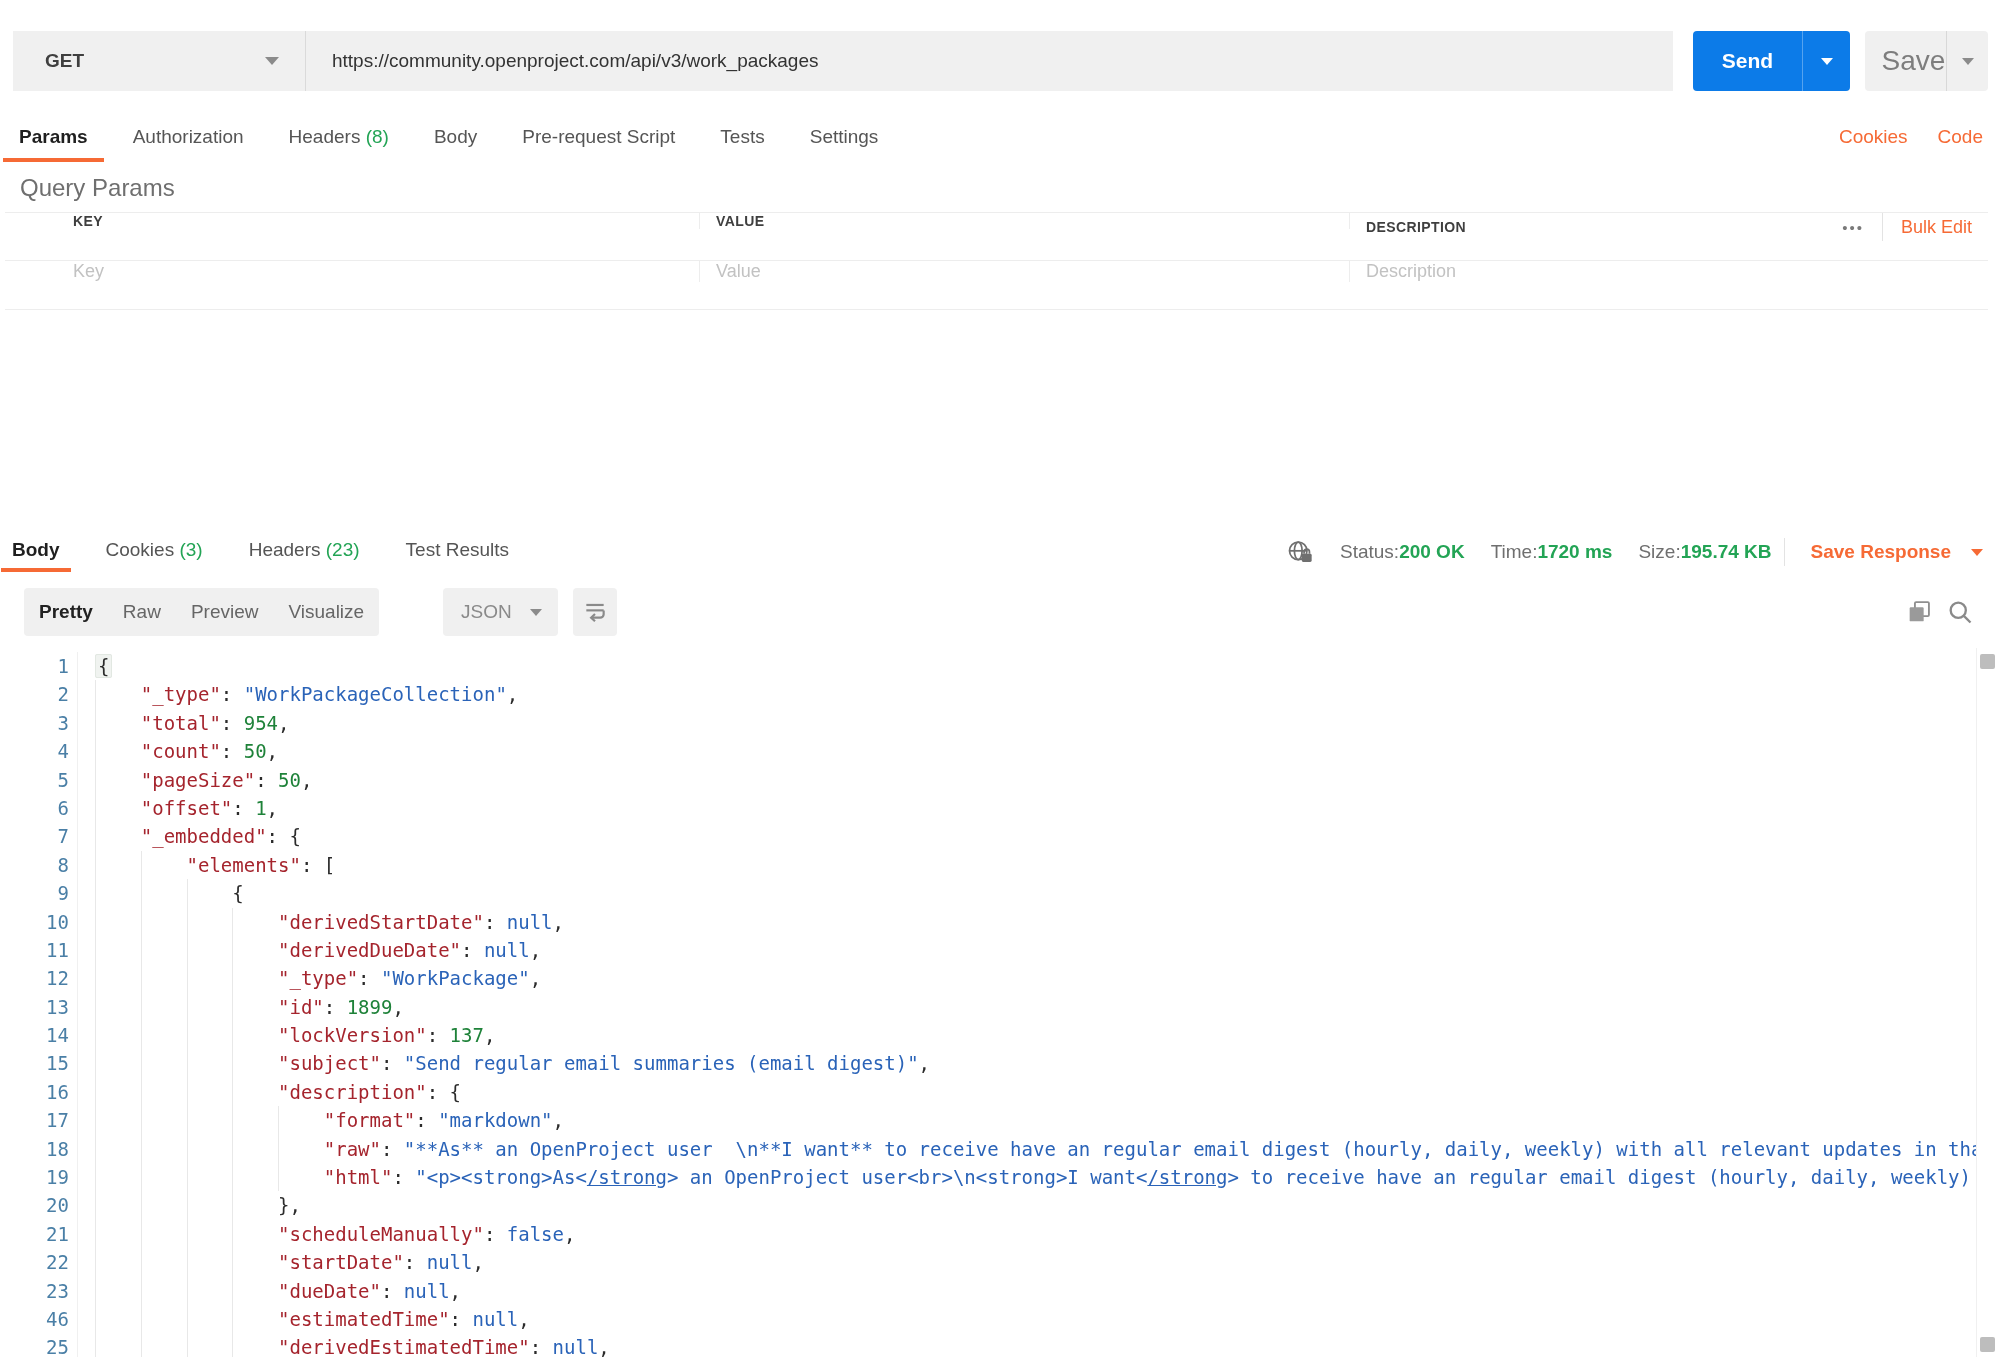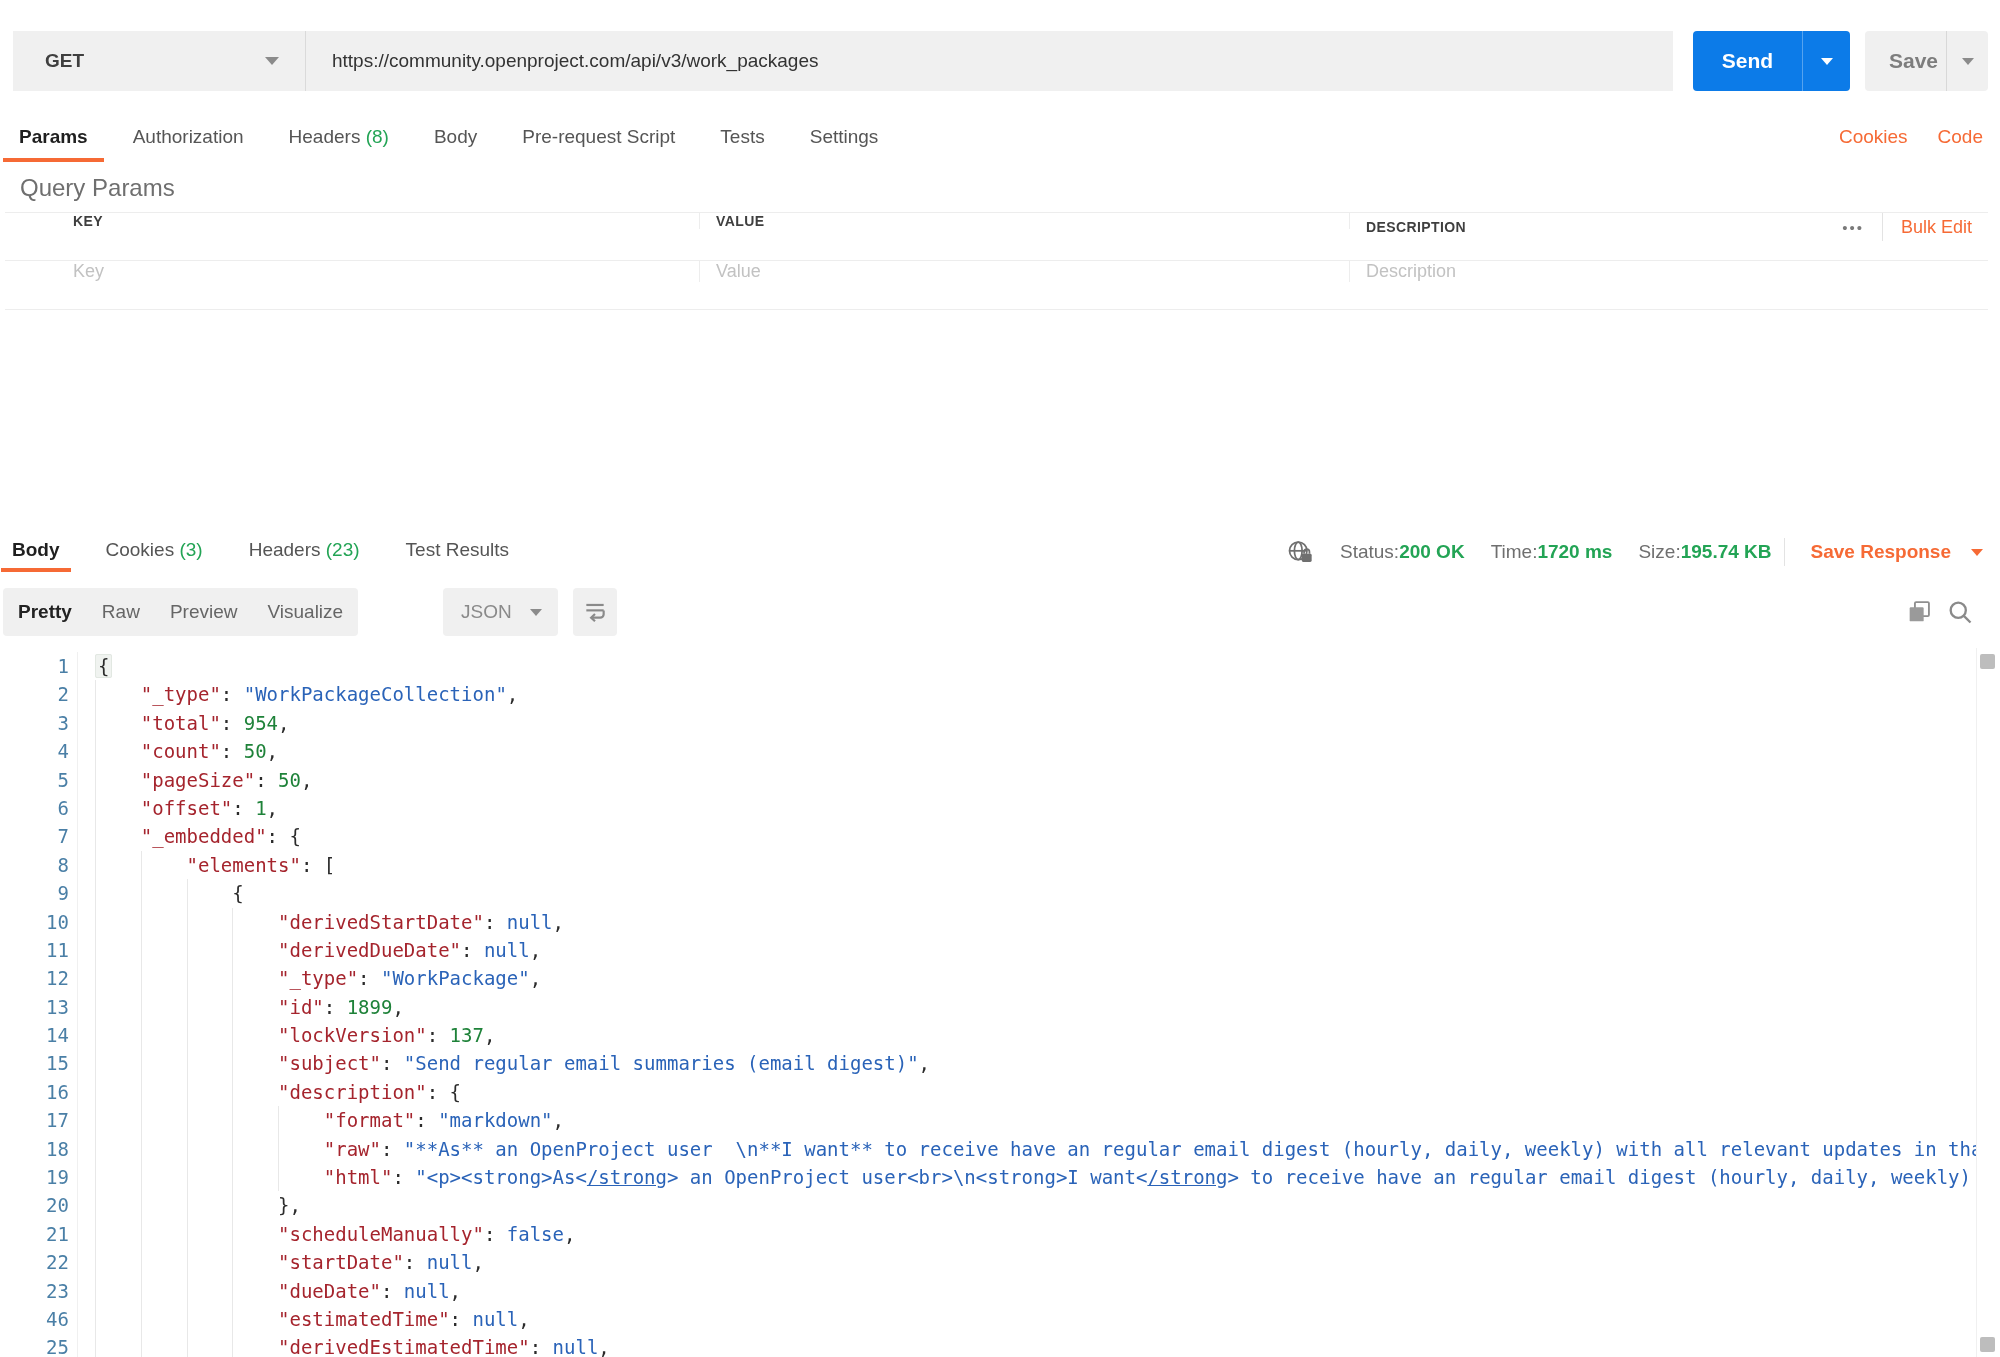--- a/index.html
+++ b/index.html
@@ -33,21 +33,21 @@
   .send-main { flex:1; display:flex; align-items:center; justify-content:center;
     color:#fff; font-size:21px; font-weight:600; }
   .send-caret { width:48px; border-left:1px solid rgba(255,255,255,.3);
     display:flex; align-items:center; justify-content:center; }
   .send-caret .caret { border-top-color:#fff; border-left-width:6px; border-right-width:6px; border-top-width:7px; }
   .save-btn {
     position:absolute; left:1865px; top:31px; width:123px; height:60px;
     background:#f0f0f0; border-radius:4px; display:flex; cursor:pointer;
   }
   .save-main { flex:1; display:flex; align-items:center; justify-content:center;
-    color:#7d7d7d; font-size:21px; font-weight:700;padding-left:16px; }
+    color:#7d7d7d; font-size:28px; font-weight:400;padding-left:16px; }
   .save-caret { width:42px; border-left:1px solid #d8d8d8; display:flex; align-items:center; justify-content:center; }
   .save-caret .caret { border-left-width:6px; border-right-width:6px; border-top-width:7px; }
 
   
   .req-tabs { position:absolute; left:3px; top:116px; display:flex; gap:13px; }
   .tab {
     padding:0 16px; line-height:42px; font-size:19px; color:#555;
     border-bottom:4px solid transparent; cursor:pointer; white-space:nowrap;
   }
   .tab.active { color:#1f1f1f; font-weight:600; border-bottom-color:var(--orange); }
@@ -84,21 +84,21 @@
   }
   .meta-pair { display:flex; margin-left:14px; white-space:nowrap; }
   .meta-label { color:#6f6f6f; }
   .meta-value { color:var(--green); font-weight:600; }
   .save-response { color:var(--orange); font-weight:600; display:flex; align-items:center; gap:20px;
     margin-left:14px; cursor:pointer; white-space:nowrap; }
   .save-response .caret { border-top-color:var(--orange); border-left-width:6px; border-right-width:6px; border-top-width:7px; }
 
   
   .seg-group {
-    position:absolute; left:3px; top:588px; height:48px; background:#f0f0f0;
+    position:absolute; left:24px; top:588px; height:48px; background:#f0f0f0;
     border-radius:4px; display:flex; align-items:center;
   }
   .seg {
     padding:0 15px; line-height:48px; font-size:19px; color:#666; cursor:pointer;
   }
   .seg.active { color:#222; font-weight:600; }
   .json-select {
     position:absolute; left:443px; top:588px; width:115px; height:48px; background:#f0f0f0;
     border-radius:4px; display:flex; align-items:center; justify-content:space-between;
     padding:0 16px 0 18px; cursor:pointer;

